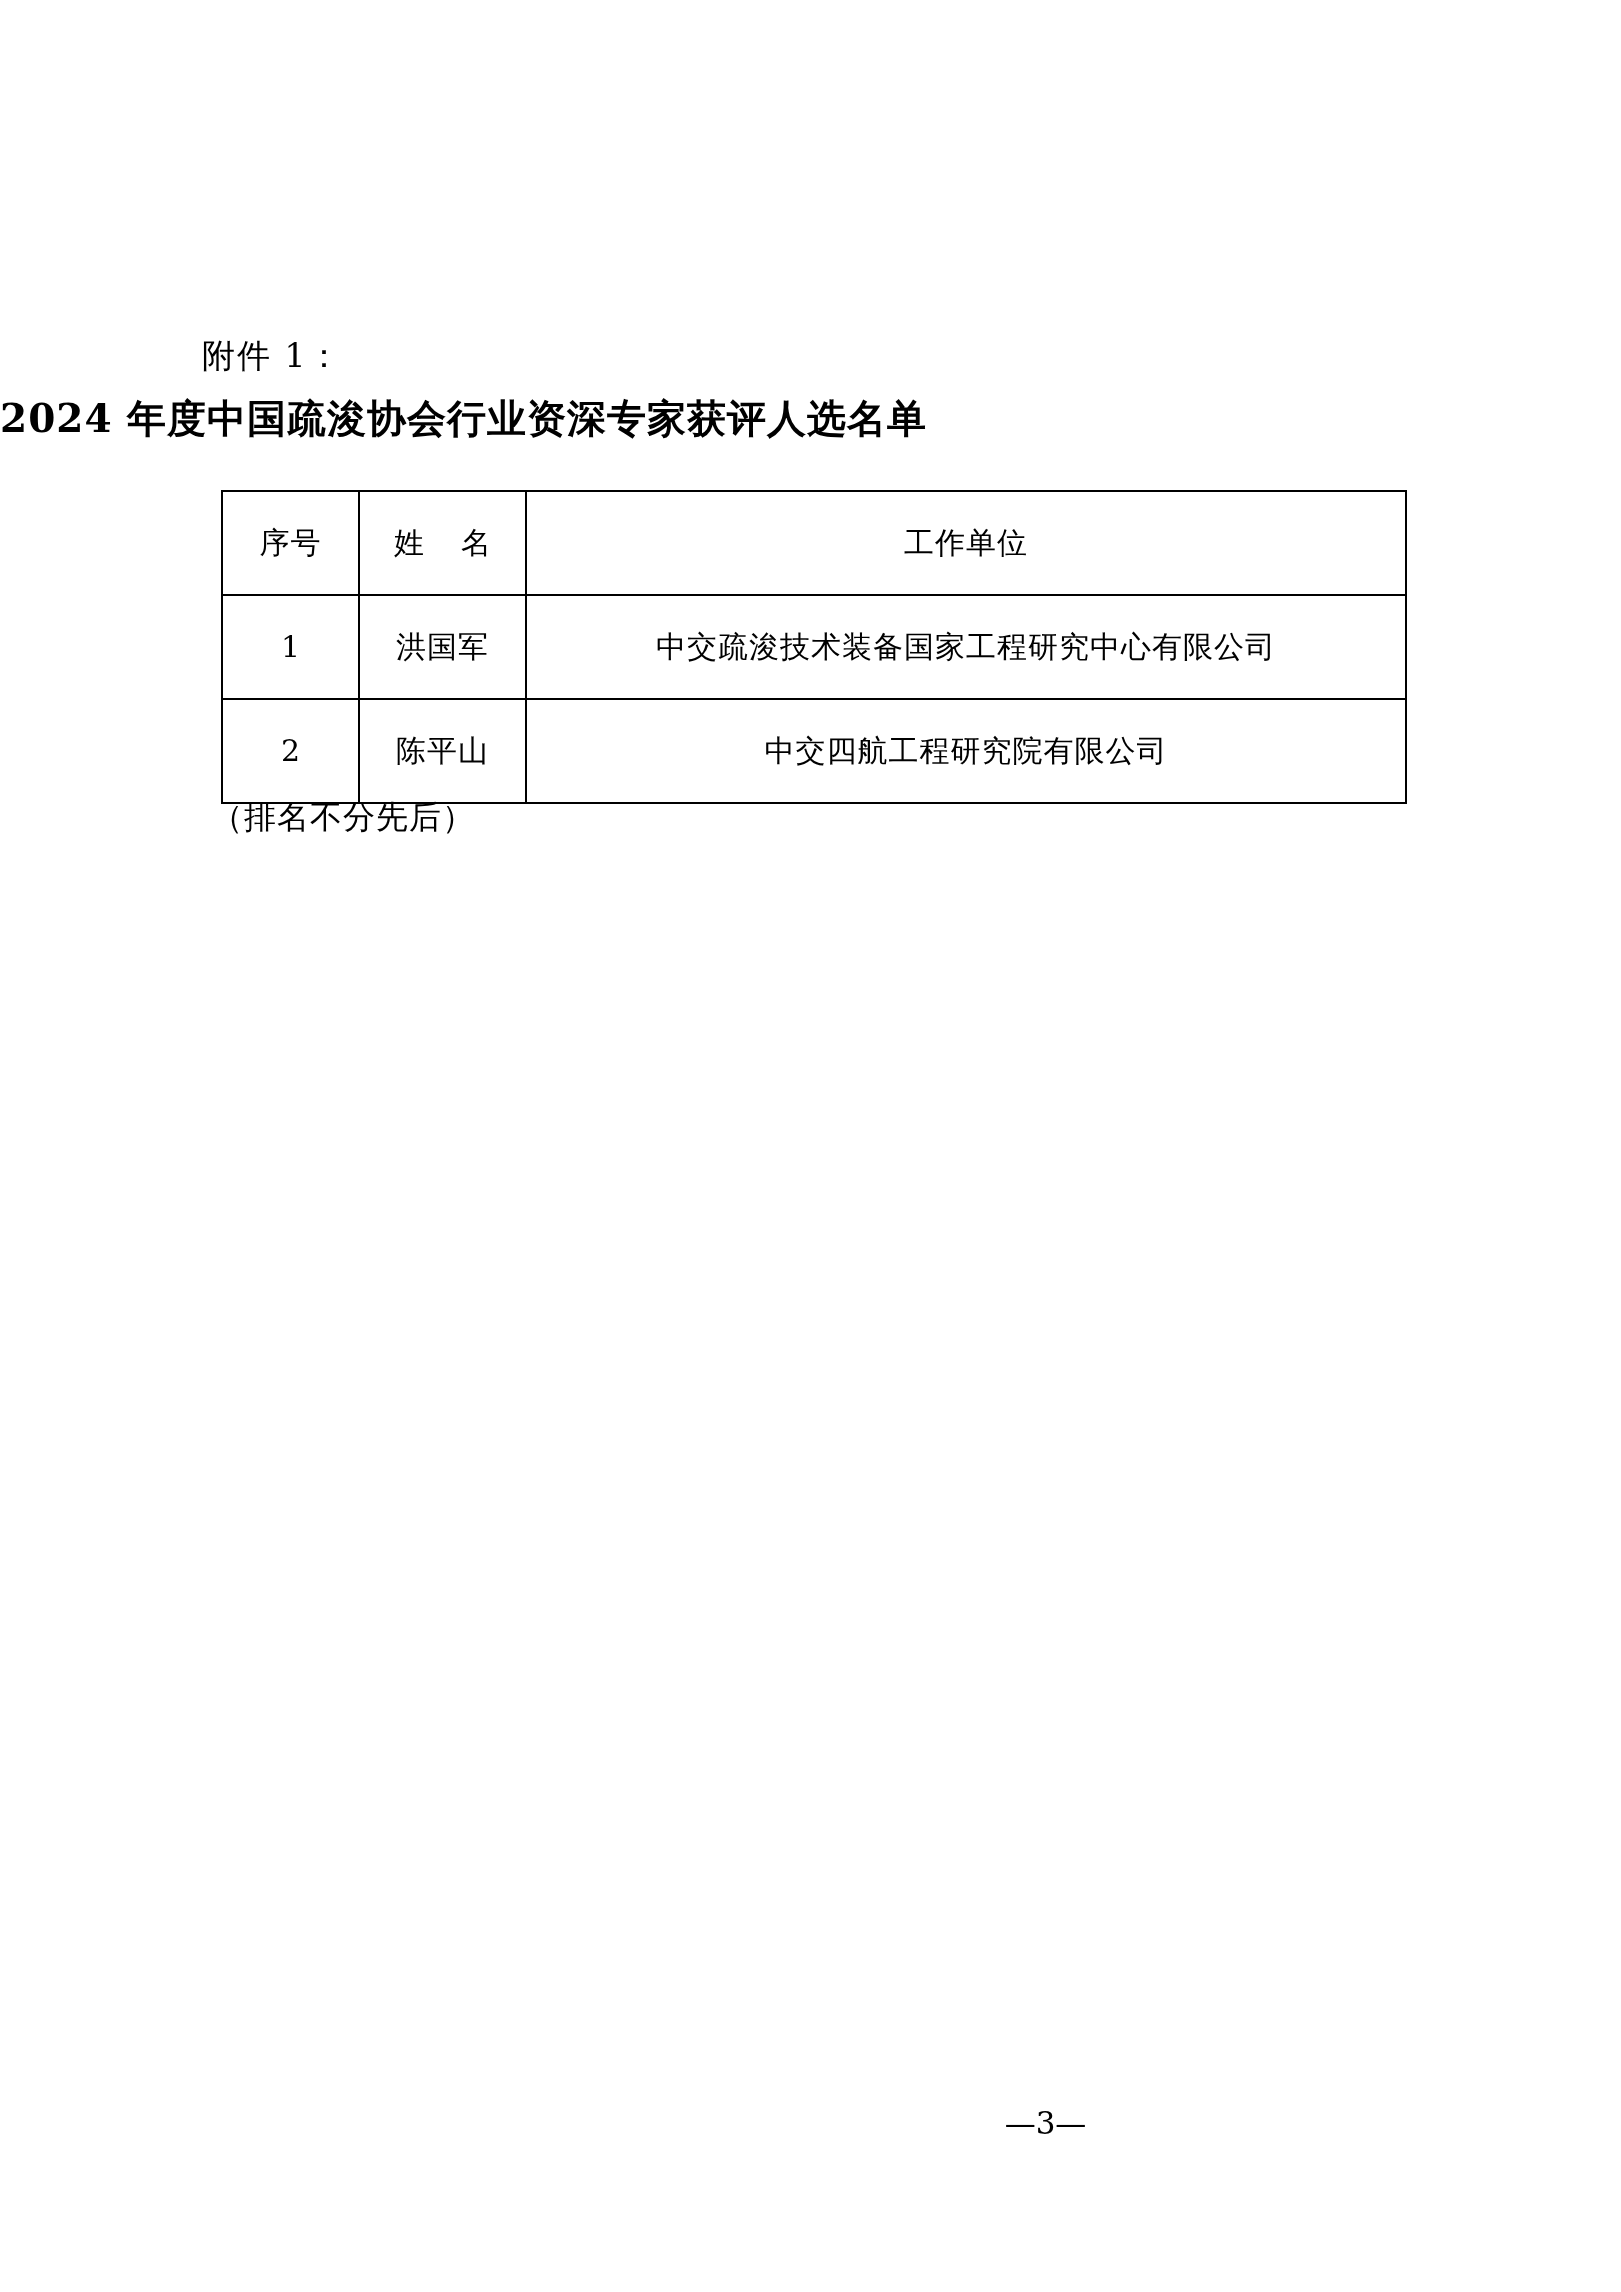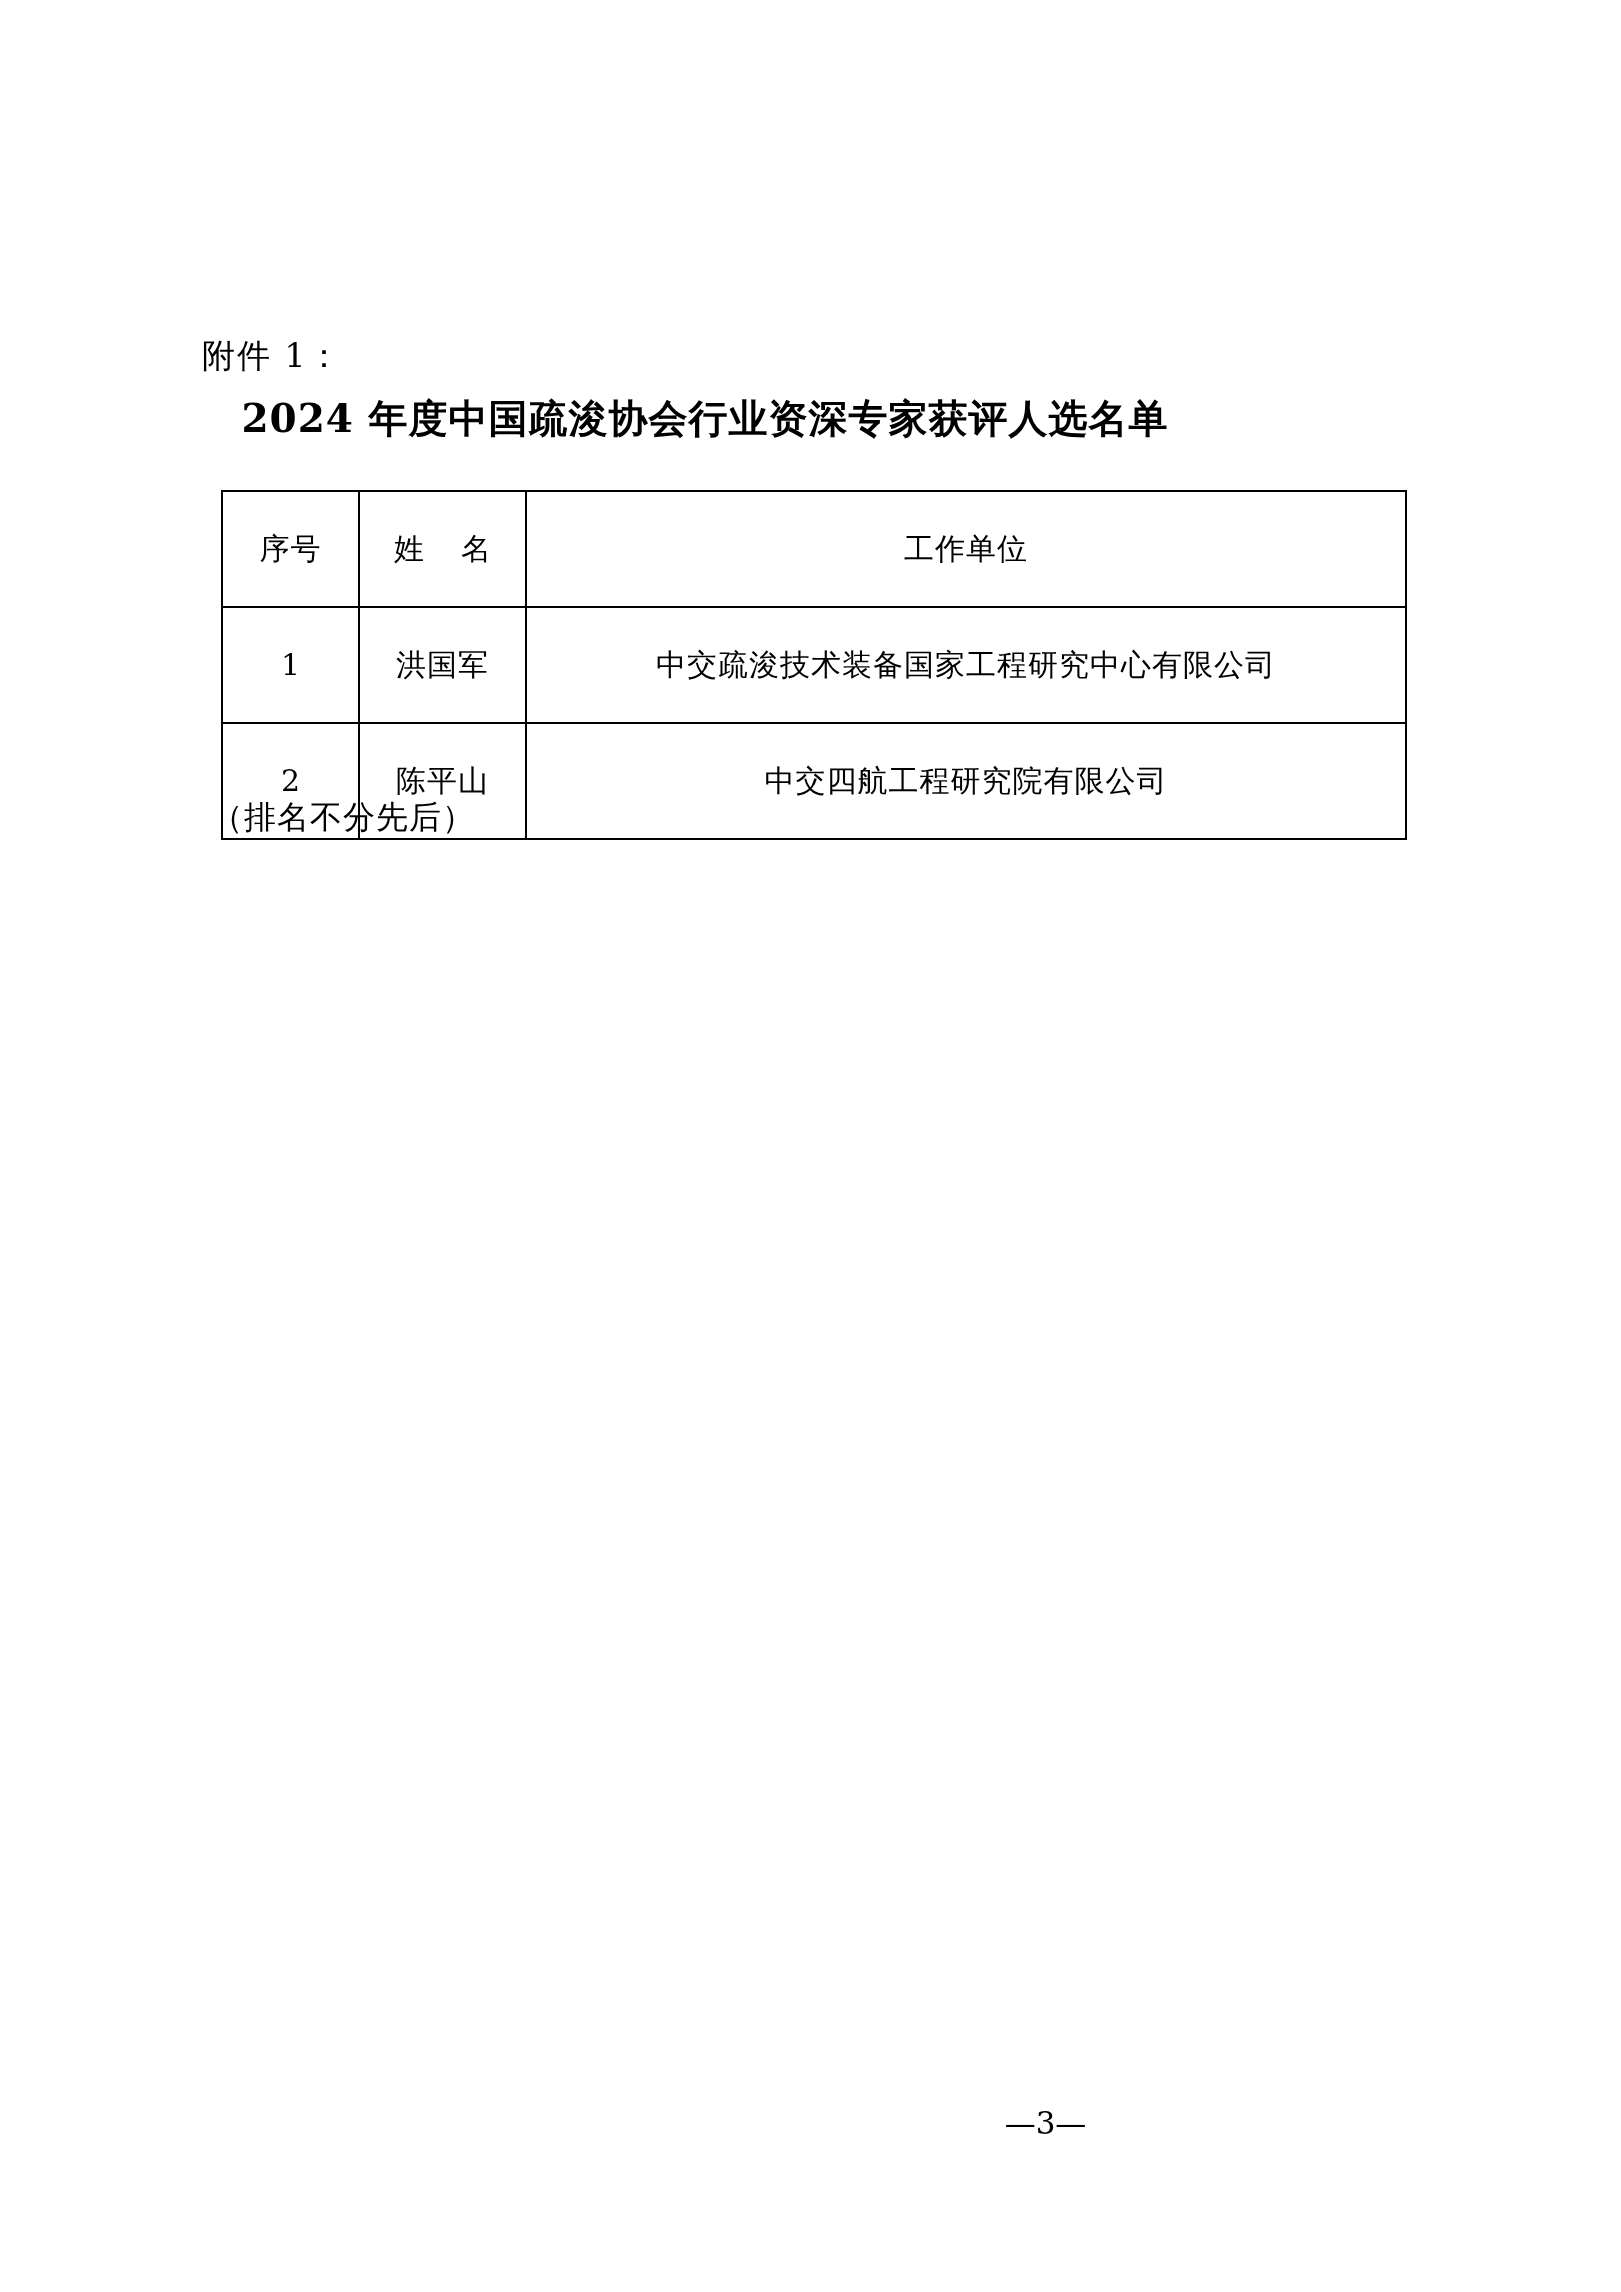--- a/index.html
+++ b/index.html
@@ -37,21 +37,20 @@
     white-space: nowrap;
     margin-top: 44px;
   }
 
   
   .doc-title {
     position: absolute;
     left: 0;
     top: 392px;
     width: 1410px;
-    text-align: center;
     font-size: 39px;
     font-weight: bold;
     letter-spacing: 1px;
     font-family: "DejaVu Serif", "Liberation Serif", serif;
   }
 
   
   .list-table {
     position: absolute;
     left: 221px;
@@ -60,21 +59,21 @@
     border-collapse: collapse;
     table-layout: fixed;
   }
   .list-table td, .list-table th {
     border: 2px solid #000000;
     text-align: center;
     vertical-align: middle;
     font-size: 30px;
     font-weight: normal;
     font-family: "DejaVu Serif", "Liberation Serif", serif;
-    padding: 14px;
+    padding: 8px;
     height: 86px;
     line-height: 86px;
   }
   .col-seq { width: 137px; }
   .col-name { width: 167px; }
   .col-unit { width: 880px; }
 
   .hdr-seq, .hdr-name, .hdr-unit {
     letter-spacing: 1px;
   }

